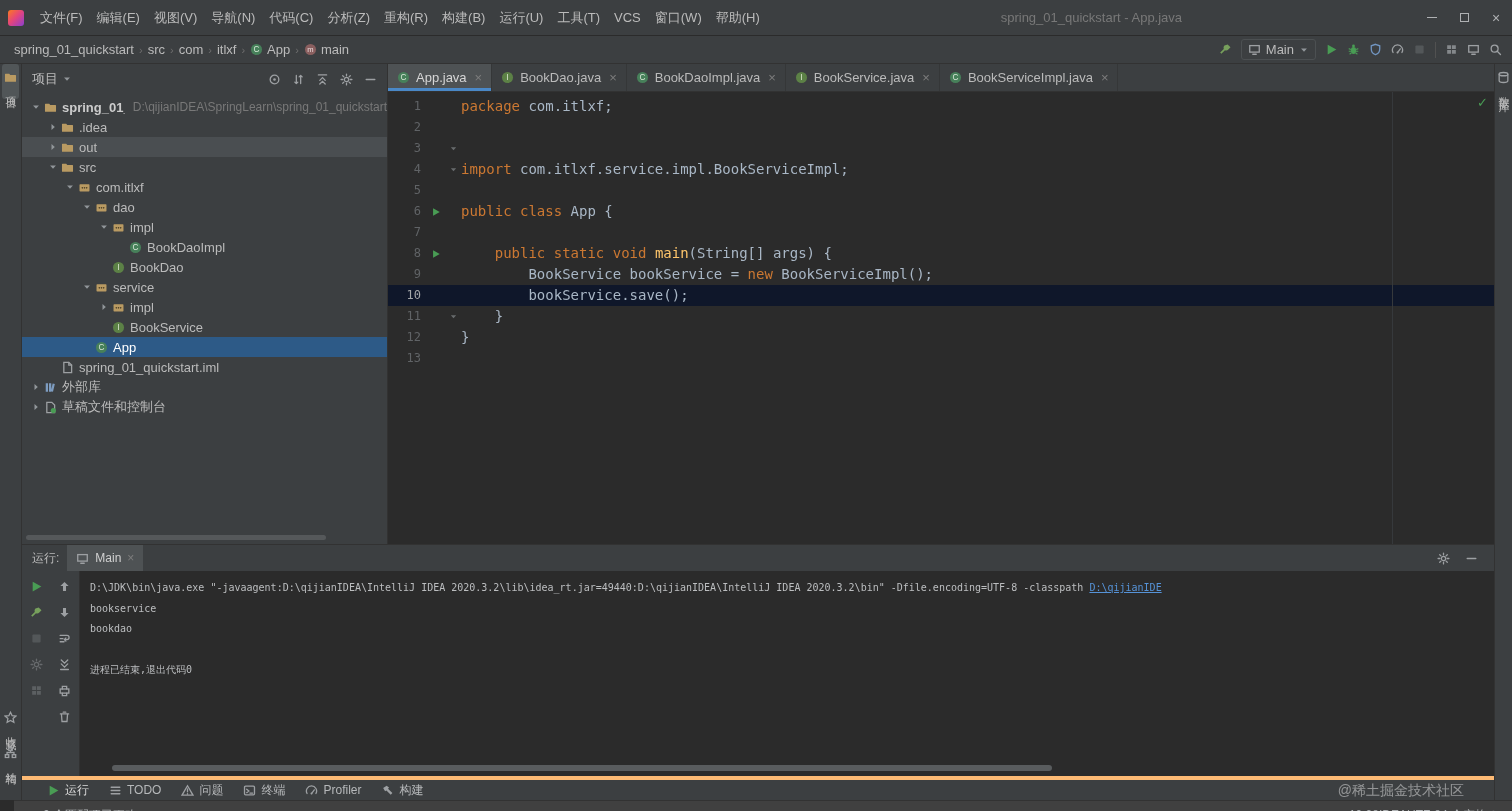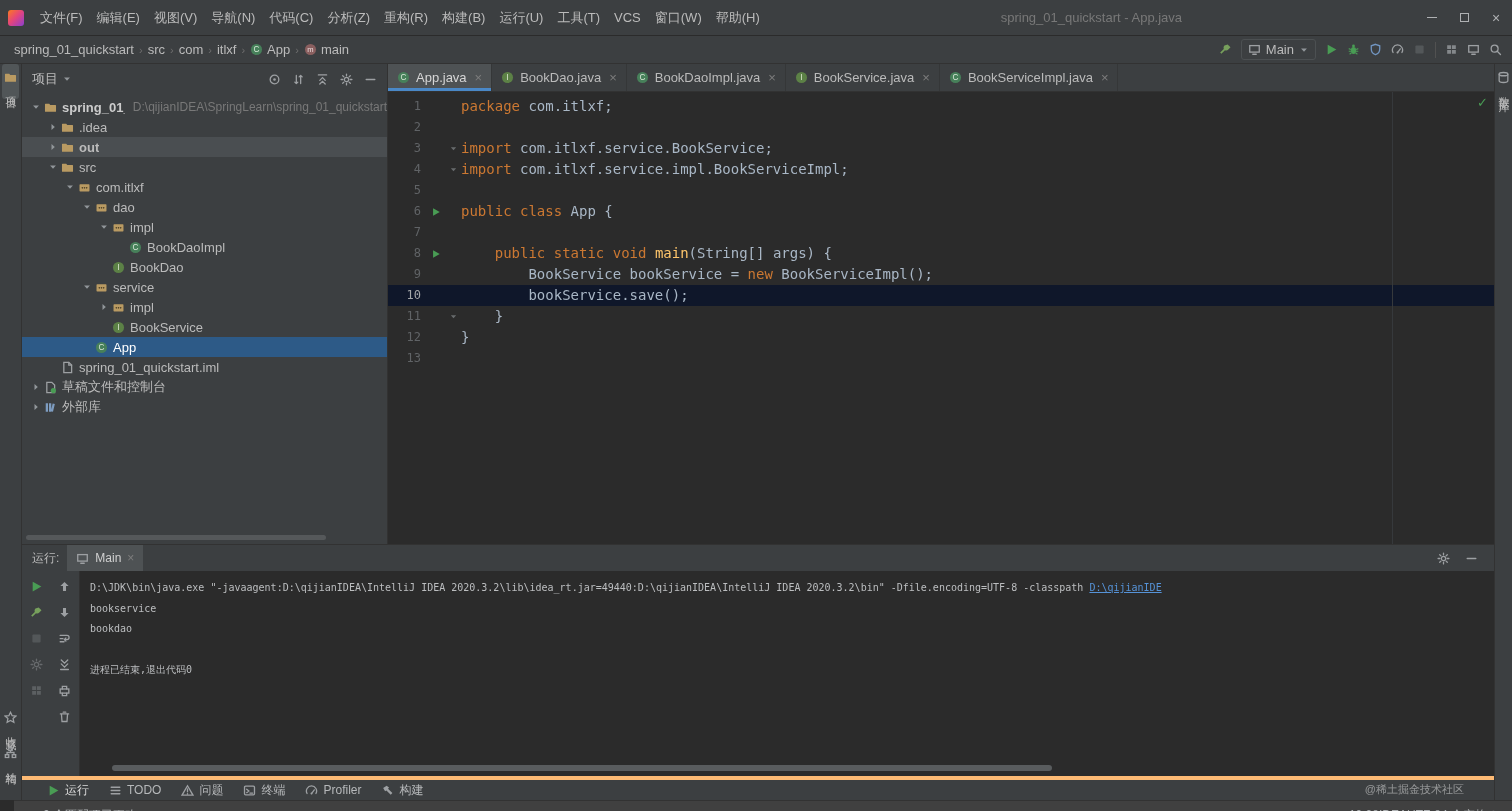--- a/index.html
+++ b/index.html
@@ -106,21 +106,21 @@
              font-family:"DejaVu Sans Mono","Liberation Mono",monospace; font-size:10px; line-height:20.5px; color:#bcbec0; }
   .console-line { white-space:pre; min-height:20.5px; }
   .console .link { color:#5693d8; text-decoration:underline; }
   .console-scroll { position:absolute; bottom:5px; left:90px; width:940px; height:6px; background:#595c5e; border-radius:3px; }
 
   
   .tw-bar { height:24px; flex:none; background:#3c3f41; border-top:4px solid #fdba74; display:flex; align-items:center; padding-left:16px; font-size:12px; position:relative; }
   .tw-items { display:flex; align-items:center; gap:2px; }
   .tw-item { display:flex; align-items:center; gap:5px; padding:3px 9px; color:#b6b8ba; white-space:nowrap; }
   .tw-item.active { color:#dddddd; }
-  .watermark { position:absolute; right:30px; top:2px; color:rgba(255,255,255,.45); font-size:11px; pointer-events:none; white-space:nowrap; }
+  .watermark { position:absolute; right:30px; top:2px; color:rgba(255,255,255,.45); font-size:14px; pointer-events:none; white-space:nowrap; }
 
   
   .statusbar { height:19px; background:#404040; border-top:1px solid #323232; display:flex; align-items:center; font-size:12px; color:#b0b3b5; padding:14px 8px;margin-left:14px; }
   .sb-left { display:flex; align-items:center; gap:8px; white-space:nowrap; }
   .sb-right { margin-left:auto; display:flex; align-items:center; gap:0; padding-right:4px; white-space:nowrap; }
 </style>
 </head>
 <body>
 
 <div class="app">
@@ -360,21 +360,21 @@
                     <path d="M4.2 2.5l4 3.5-4 3.5z" fill="#91969a"></path>
                   </svg>
                 </span>
                 <span class="icon">
                   <svg viewBox="0 0 12 12">
                     <path d="M1.4 2.6h3.4l1 1.1h4.8c.3 0 .5.2.5.5v5.2c0 .3-.2.5-.5.5H1.4c-.3 0-.5-.2-.5-.5V3.1c0-.3.2-.5.5-.5z" fill="#b99a62"></path>
                   </svg>
                 </span>
                 <span class="label">.idea</span>
               </div>
-              <div class="tree-row hover" style="padding-left: 23px; font-weight: bold;">
+              <div class="tree-row hover" style="padding-left: 23px;">
                 <span class="chev">
                   <svg viewBox="0 0 12 12">
                     <path d="M4.2 2.5l4 3.5-4 3.5z" fill="#91969a"></path>
                   </svg>
                 </span>
                 <span class="icon">
                   <svg viewBox="0 0 12 12">
                     <path d="M1.4 2.6h3.4l1 1.1h4.8c.3 0 .5.2.5.5v5.2c0 .3-.2.5-.5.5H1.4c-.3 0-.5-.2-.5-.5V3.1c0-.3.2-.5.5-.5z" fill="#b99a62"></path>
                   </svg>
                 </span>
@@ -524,38 +524,38 @@
                 <span class="label">spring_01_quickstart.iml</span>
               </div>
               <div class="tree-row" style="padding-left: 6px;">
                 <span class="chev">
                   <svg viewBox="0 0 12 12">
                     <path d="M4.2 2.5l4 3.5-4 3.5z" fill="#91969a"></path>
                   </svg>
                 </span>
                 <span class="icon">
                   <svg viewBox="0 0 12 12">
+                    <path d="M1.6 2h2.1v8H1.6zM4.6 2h2.1v8H4.6zM8 2.3l2 .5-1.7 7.2-2-.5z" fill="#7d9cc0"></path>
+                  </svg>
+                </span>
+                <span class="label">外部库</span>
+              </div>
+              <div class="tree-row" style="padding-left: 6px;">
+                <span class="chev">
+                  <svg viewBox="0 0 12 12">
+                    <path d="M4.2 2.5l4 3.5-4 3.5z" fill="#91969a"></path>
+                  </svg>
+                </span>
+                <span class="icon">
+                  <svg viewBox="0 0 12 12">
                     <path d="M2.6 1.2h4.6L9.8 3.8v7H2.6z" stroke="#9da0a3" fill="none" stroke-width="1.2" stroke-linecap="round"></path>
                     <circle cx="8.6" cy="8.8" r="2.4" fill="#499c54"></circle>
                   </svg>
                 </span>
                 <span class="label">草稿文件和控制台</span>
-              </div>
-              <div class="tree-row" style="padding-left: 6px;">
-                <span class="chev">
-                  <svg viewBox="0 0 12 12">
-                    <path d="M4.2 2.5l4 3.5-4 3.5z" fill="#91969a"></path>
-                  </svg>
-                </span>
-                <span class="icon">
-                  <svg viewBox="0 0 12 12">
-                    <path d="M1.6 2h2.1v8H1.6zM4.6 2h2.1v8H4.6zM8 2.3l2 .5-1.7 7.2-2-.5z" fill="#7d9cc0"></path>
-                  </svg>
-                </span>
-                <span class="label">外部库</span>
               </div>
             </div>
           <div class="proj-hscroll"></div>
         </div>
 
         <div class="editor-wrap">
           <div class="tabbar" id="tabs">
               <div class="tab active">
                 <span class="icon">
                   <svg viewBox="0 0 12 12">
@@ -607,21 +607,21 @@
                 <span class="close">×</span>
               </div>
             </div>
           <div class="editor">
             <div class="margin-line"></div>
             <div id="code">
                 <div class="code-line"><span class="gut-num">1</span><span class="gut-run"></span><span class="gut-fold"></span><span class="code-text"><span class="tok-kw">package</span><span class="tok-pl"> com.itlxf;</span></span></div>
                 <div class="code-line"><span class="gut-num">2</span><span class="gut-run"></span><span class="gut-fold"></span><span class="code-text"></span></div>
                 <div class="code-line"><span class="gut-num">3</span><span class="gut-run"></span><span class="gut-fold"><svg viewBox="0 0 12 12">
                       <path d="M2.5 4.2l3.5 4 3.5-4z" fill="#91969a"></path>
-                    </svg></span><span class="code-text"><span class="tok-kw">import</span><span class="tok-pl"> com.itlxf.service.BookService;</span></span></div>
+                    </svg></span></div>
                 <div class="code-line"><span class="gut-num">4</span><span class="gut-run"></span><span class="gut-fold"><svg viewBox="0 0 12 12">
                       <path d="M2.5 4.2l3.5 4 3.5-4z" fill="#91969a"></path>
                     </svg></span><span class="code-text"><span class="tok-kw">import</span><span class="tok-pl"> com.itlxf.service.impl.BookServiceImpl;</span></span></div>
                 <div class="code-line"><span class="gut-num">5</span><span class="gut-run"></span><span class="gut-fold"></span><span class="code-text"></span></div>
                 <div class="code-line"><span class="gut-num">6</span><span class="gut-run"><svg viewBox="0 0 12 12">
                       <path d="M2.5 1.5l8 4.5-8 4.5z" fill="#499c54"></path>
                     </svg></span><span class="gut-fold"></span><span class="code-text"><span class="tok-kw">public class</span><span class="tok-pl"> App {</span></span></div>
                 <div class="code-line"><span class="gut-num">7</span><span class="gut-run"></span><span class="gut-fold"></span><span class="code-text"></span></div>
                 <div class="code-line"><span class="gut-num">8</span><span class="gut-run"><svg viewBox="0 0 12 12">
                       <path d="M2.5 1.5l8 4.5-8 4.5z" fill="#499c54"></path>

